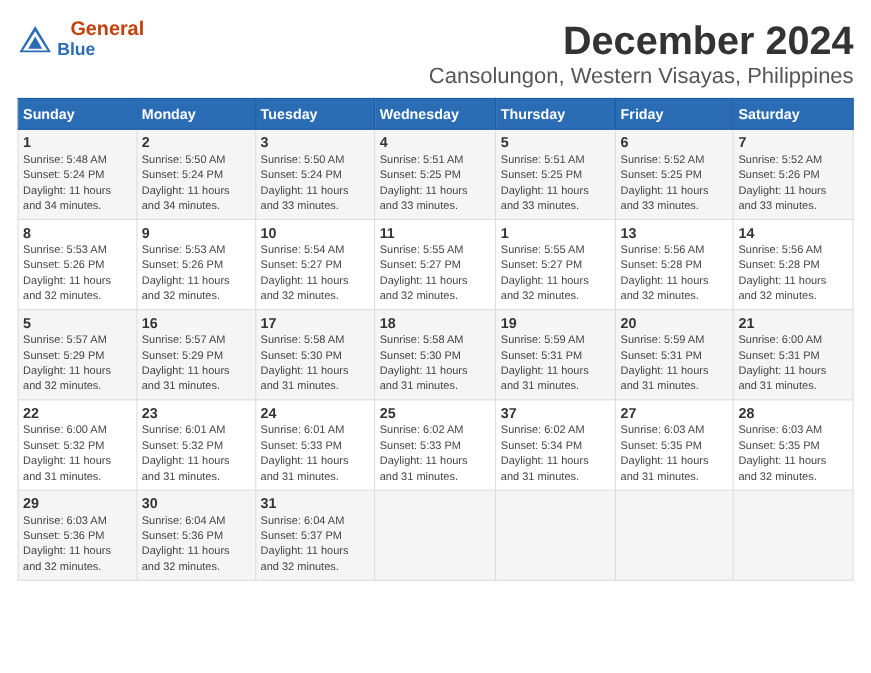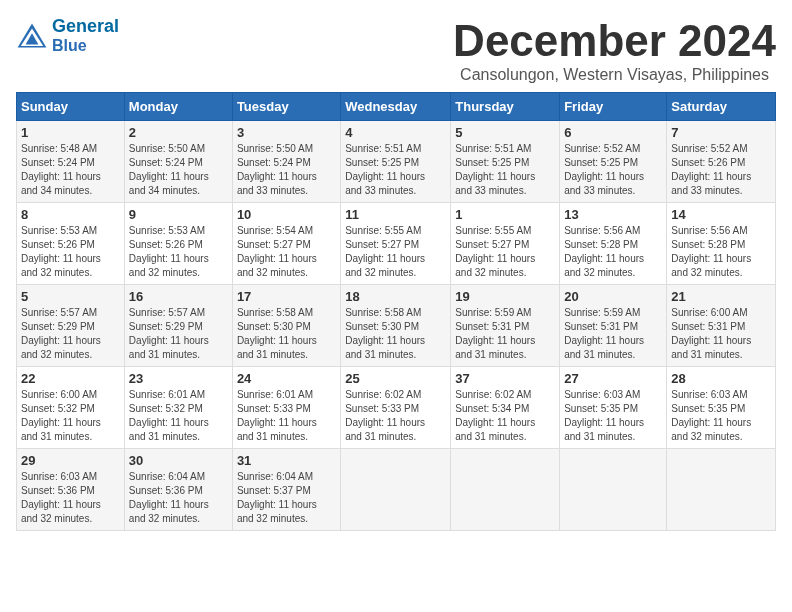--- a/index.html
+++ b/index.html
@@ -22,26 +22,26 @@
       gap: 4px;
     }
     .logo-icon {
       width: 32px;
       height: 28px;
     }
     .title-section {
       text-align: right;
     }
     .main-title {
-      font-size: 44px;
+      font-size: 36px;
       font-weight: bold;
       color: #333;
     }
     .subtitle {
-      font-size: 16px;
+      font-size: 20px;
       color: #555;
       text-align: center;
     }
     table {
       width: 100%;
       border-collapse: collapse;
       font-size: 11px;
       padding-left: 40px;
     }
     thead tr th {
@@ -89,21 +89,21 @@
 
 <div class="header">
   <div class="logo">
     <svg class="logo-icon" viewBox="0 0 40 35">
       <polygon points="20,2 38,32 2,32" fill="#2a6db5"></polygon>
       <polygon points="20,8 34,30 6,30" fill="#fff"></polygon>
       <polygon points="20,14 28,28 12,28" fill="#2a6db5"></polygon>
     </svg>
     <div>
       <div>
-        <span style="font-size:18px;font-weight:bold;color:#0369a1;">General</span><br>
+        <span style="font-size:18px;font-weight:bold;color:#c2410c;margin-left:12px;">General</span><br>
         <span style="font-size:16px;font-weight:bold;color:#2a6db5;">Blue</span>
       </div>
     </div>
   </div>
   <div class="title-section">
     <div class="main-title">December 2024</div>
     <div class="subtitle">Cansolungon, Western Visayas, Philippines</div>
   </div>
 </div>
 

